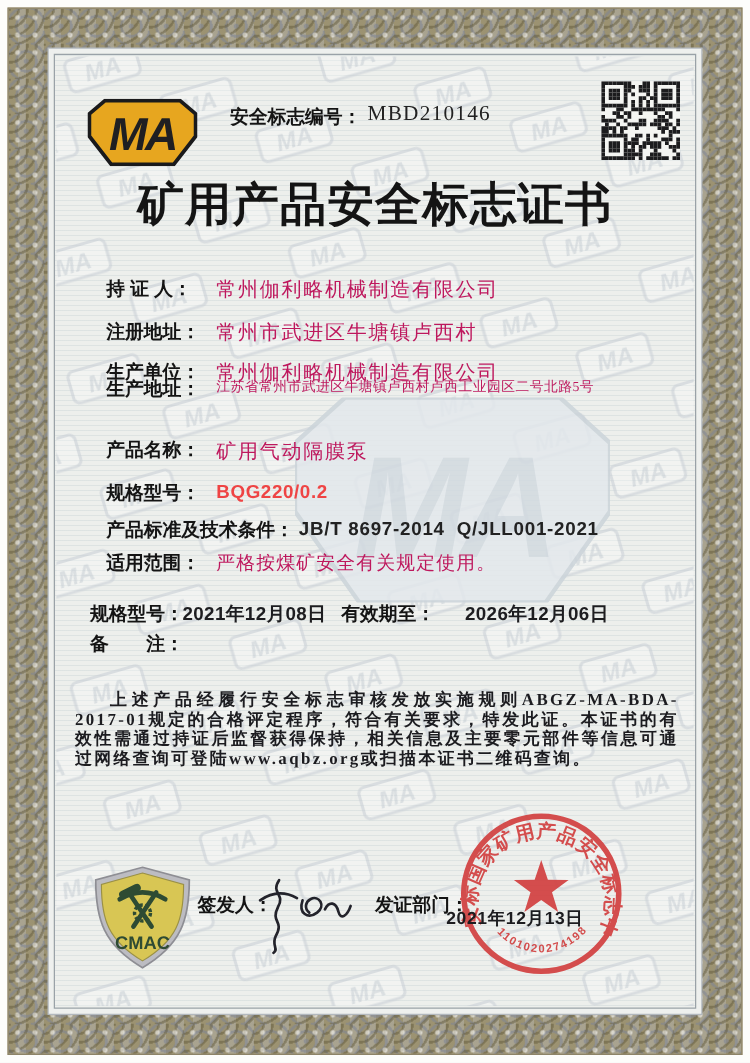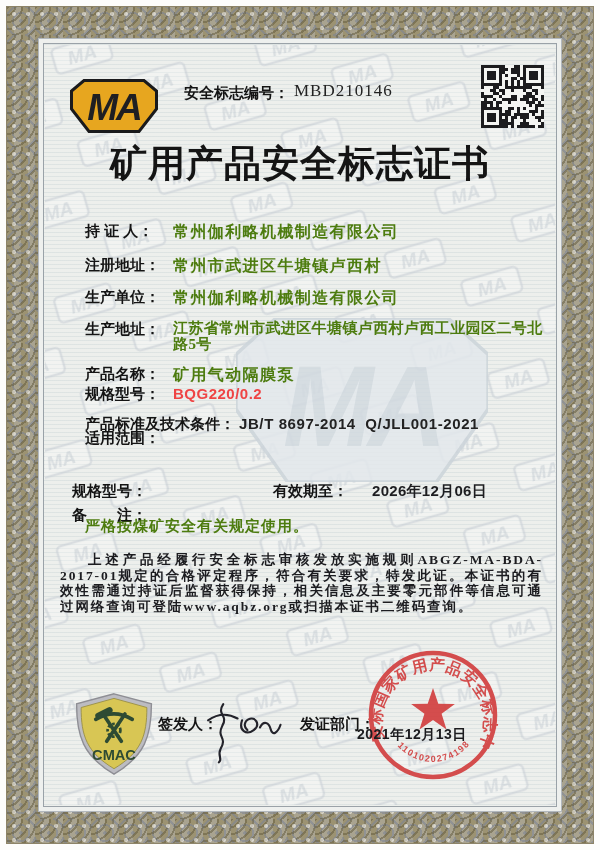--- a/index.html
+++ b/index.html
@@ -19,26 +19,26 @@
     border:1px solid #8d8468;}
 
   
   .paper{position:absolute;inset:43px;background:#edefec;
     background-image:repeating-linear-gradient(180deg, rgba(158,180,188,.20) 0 1px, transparent 1px 4px);
     border:1px solid #9aa2a8;
     box-shadow:0 0 0 4px #eef0ee, 0 0 0 5px #b2b8be;}
 
   .abs{position:absolute;}
   .lbl{font-weight:bold;font-size:15px;color:#141414;white-space:nowrap;}
-  .val{font-family:"Liberation Serif",serif;font-weight:700;font-size:16px;
-       letter-spacing:1.4px;color:#4d7c0f;white-space:nowrap;}
+  .val{font-family:"Liberation Serif",serif;font-weight:400;font-size:16px;
+       letter-spacing:1.4px;color:#be185d;white-space:nowrap;}
   .frow{position:absolute;left:85px;display:flex;align-items:flex-start;}
   .frow .lbl{flex:0 0 88px;}
   .frow.wide-label .lbl{flex:0 0 auto;margin-right:4px;}
-  .v-wrap{white-space:normal;width:372px;font-size:15px;letter-spacing:0.4px;line-height:16px;}
+  .v-wrap{white-space:normal;width:372px;font-size:11px;letter-spacing:0.4px;line-height:16px;}
   .v-bold-sans{font-family:"Liberation Sans",sans-serif;font-weight:bold;font-size:15px;
        letter-spacing:0.5px;color:#ef4444;}
   .v-std{font-family:"Liberation Sans",sans-serif;font-weight:600;font-size:15px;
        letter-spacing:0.6px;color:#222;white-space:pre;}
   .v-date{font-family:"Liberation Sans",sans-serif;font-weight:600;font-size:15px;
        letter-spacing:0.3px;color:#1d1d20;white-space:nowrap;}
 
   .cert-no-label{left:184px;top:84px;}
   .cert-no-value{left:294px;top:81px;font-family:"Liberation Serif",serif;font-size:17px;
        letter-spacing:1px;color:#222;}
@@ -352,42 +352,43 @@
     <span class="val">常州伽利略机械制造有限公司</span>
   </div>
   <div class="frow" style="top:256px;">
     <span class="lbl">注册地址：</span>
     <span class="val">常州市武进区牛塘镇卢西村</span>
   </div>
   <div class="frow" style="top:288px;">
     <span class="lbl">生产单位：</span>
     <span class="val">常州伽利略机械制造有限公司</span>
   </div>
-  <div class="frow" style="top:320px;">
+  <div class="frow" style="top:302px;">
     <span class="lbl">生产地址：</span>
     <span class="val v-wrap">江苏省常州市武进区牛塘镇卢西村卢西工业园区二号北路5号</span>
   </div>
-  <div class="frow" style="top:351px;margin-top:14px;">
+  <div class="frow" style="top:351px;">
     <span class="lbl">产品名称：</span>
     <span class="val">矿用气动隔膜泵</span>
   </div>
   <div class="frow" style="top:385px;">
     <span class="lbl">规格型号：</span>
     <span class="val v-bold-sans">BQG220/0.2</span>
   </div>
   <div class="frow wide-label" style="top:415px;">
     <span class="lbl">产品标准及技术条件：</span>
     <span class="val v-std">JB/T 8697-2014  Q/JLL001-2021</span>
   </div>
-  <div class="frow" style="top:429px;flex-direction:column;">
+  <div class="frow" style="top:441px;">
     <span class="lbl">适用范围：</span>
     <span class="val" style="font-size:15px;letter-spacing:1px;">严格按煤矿安全有关规定使用。</span>
   </div>
 
   <div class="abs lbl" style="left:72px;top:482px;">规格型号：</div>
+  <div class="abs v-date" style="left:146px;top:482px;">2021年12月08日</div>
   <div class="abs lbl" style="left:273px;top:482px;">有效期至：</div>
   <div class="abs v-date" style="left:372px;top:482px;">2026年12月06日</div>
   <div class="abs lbl" style="left:72px;top:506px;">备　　注：</div>
 
   <div class="abs statement">上述产品经履行安全标志审核发放实施规则ABGZ-MA-BDA-2017-01规定的合格评定程序，符合有关要求，特发此证。本证书的有效性需通过持证后监督获得保持，相关信息及主要零元部件等信息可通过网络查询可登陆www.aqbz.org或扫描本证书二维码查询。</div>
 
   <svg class="abs" style="left:68px;top:692px;" width="92" height="84" viewBox="0 0 100 92">
     <path d="M50,2 L91,13 C91,48 84,70 50,90 C16,70 9,48 9,13 Z" fill="#bcbcc2" stroke="#8e8e94" stroke-width="1.5"></path>
     <path d="M50,7 L86,17 C86,48 80,66 50,84 C20,66 14,48 14,17 Z" fill="#d8c654" stroke="#9a9045" stroke-width="1"></path>
     <g stroke="#2e4b33" stroke-width="4" fill="none" stroke-linecap="round">

